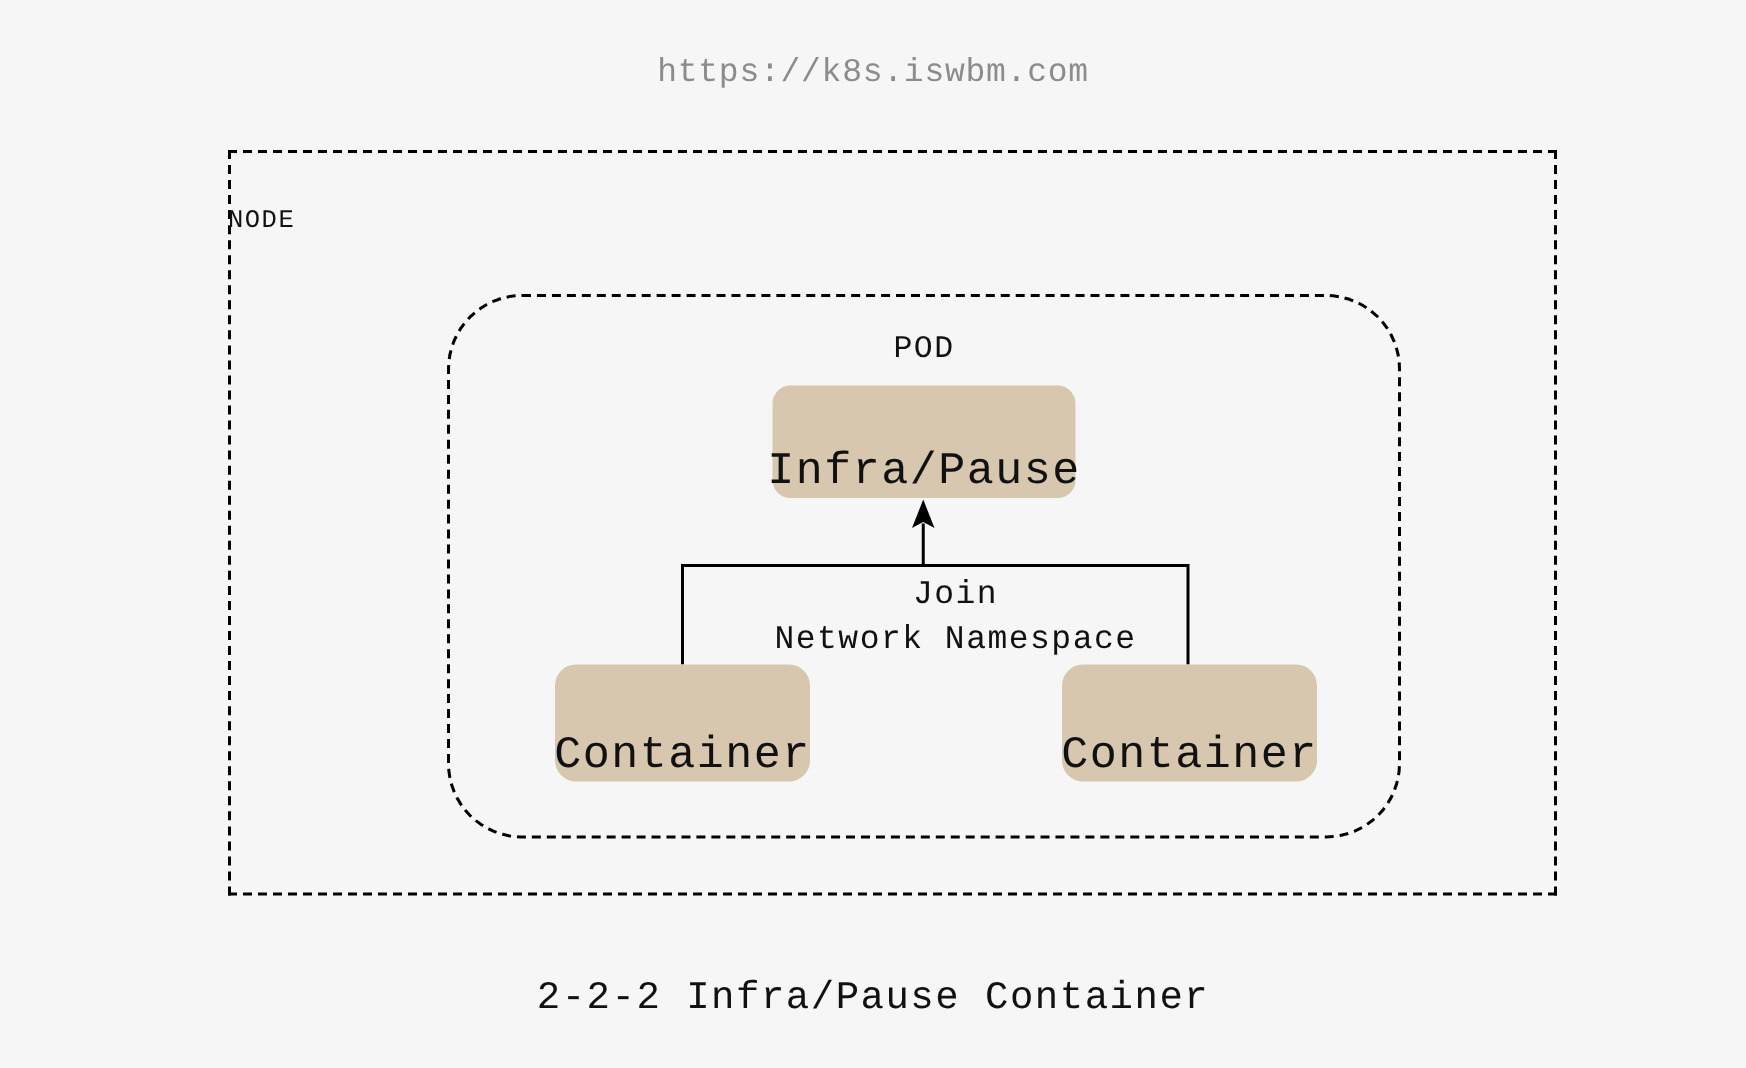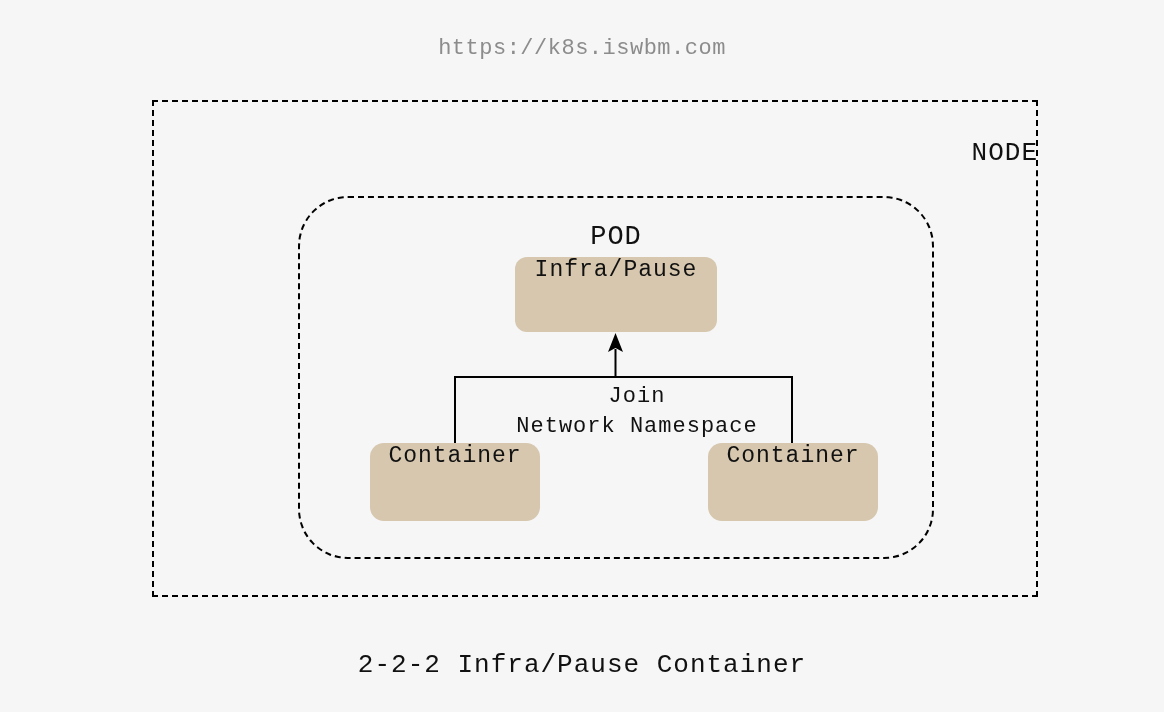--- a/index.html
+++ b/index.html
@@ -30,45 +30,45 @@
   }
   .node-box {
     position: absolute;
     left: 152px; top: 100px;
     width: 886px; height: 497px;
     border: 2px dashed var(--line);
   }
   .node-label {
     position: absolute;
     left: 152px; top: 138px; width: 886px;
-    text-align: right;
-    font-size: 26px;
+    text-align: left;
+    font-size: 17px;
     letter-spacing: 1px;
   }
   .pod-box {
     position: absolute;
     left: 298px; top: 196px;
     width: 636px; height: 363px;
     border: 2px dashed var(--line);
     border-radius: 50px;
   }
   .pod-label {
     position: absolute;
     left: 298px; top: 222px; width: 636px;
     text-align: center;
-    font-size: 27px;
+    font-size: 21px;
     letter-spacing: 1px;
   }
   .shape {
     position: absolute;
     background: var(--box-fill);
     display: flex;
-    align-items: flex-start;
+    align-items: flex-end;
     justify-content: center;
-    font-size: 23px;
+    font-size: 30px;
     letter-spacing: 1px;
     color: var(--text);
   }
   .infra-box {
     left: 515px; top: 257px;
     width: 202px; height: 75px;
     border-radius: 12px;
   }
   .container-left {
     left: 370px; top: 443px;

